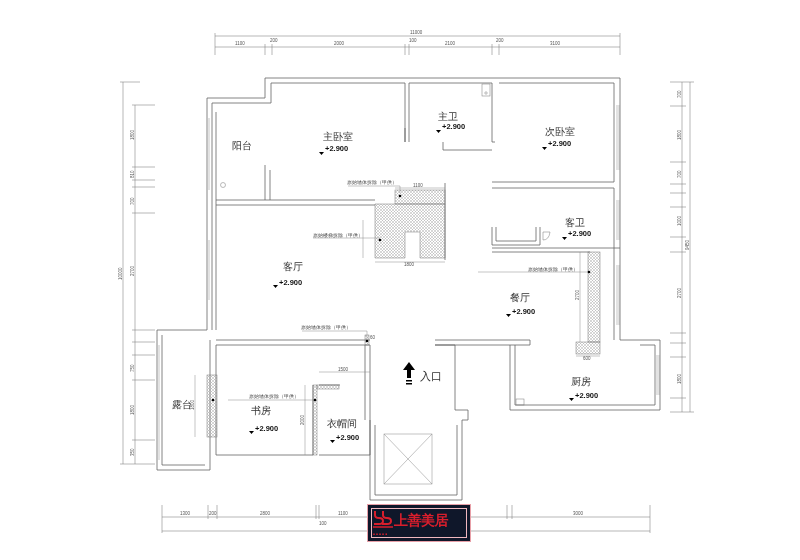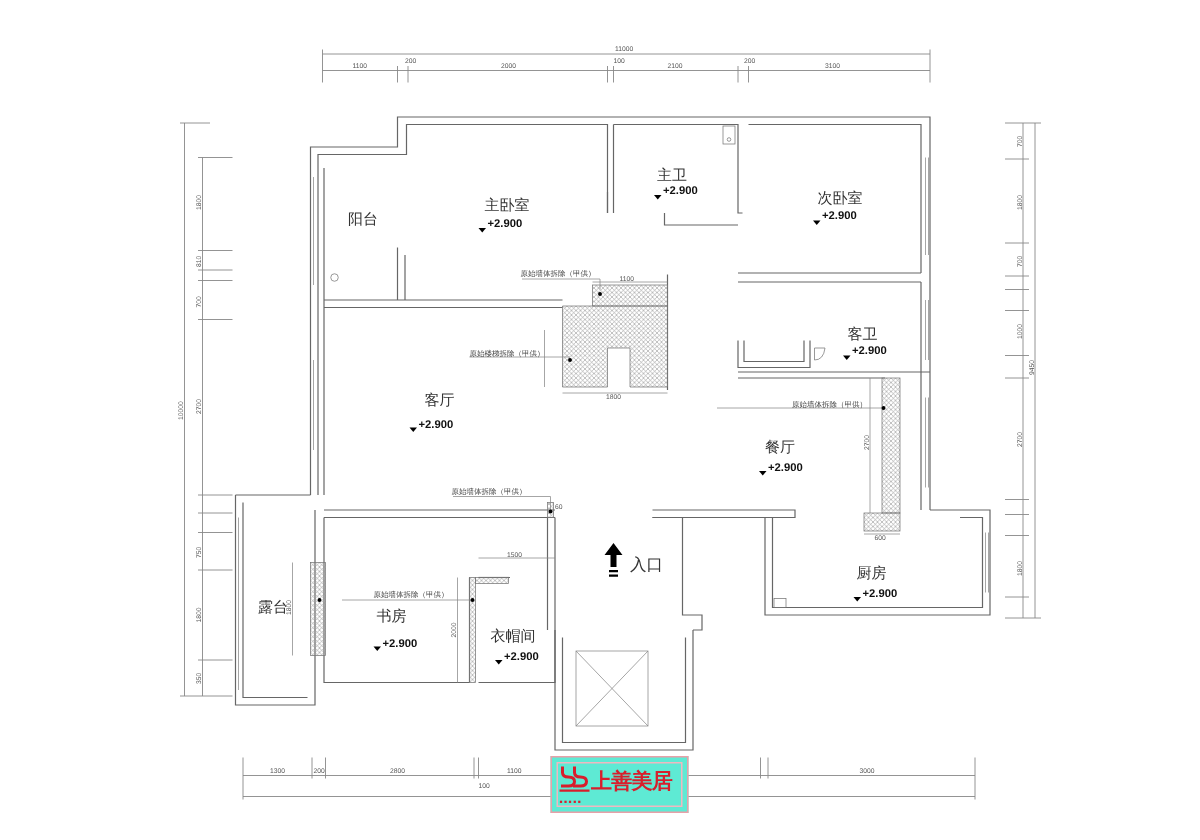--- a/index.html
+++ b/index.html
@@ -2,21 +2,21 @@
 <html><head>
 <meta charset="utf-8">
 <style>
   html, body { margin:0; padding:0; background:#ffffff; }
   body { width:800px; height:560px; position:relative; overflow:hidden; font-family:"DejaVu Sans", sans-serif; }
   #plan { position:absolute; left:0; top:0; }
   .room-label { font-family:"DejaVu Serif", serif; font-size:10px; fill:#333; }
   .elev { font-family:"Liberation Sans", sans-serif; font-size:7.5px; font-weight:bold; fill:#111; }
   .dim { font-family:"Liberation Sans", sans-serif; font-size:4.5px; fill:#555; }
   .note { font-family:"DejaVu Serif", serif; font-size:5px; fill:#444; }
-  .logo { position:absolute; left:367px; top:504px; width:92px; height:38px; border:1.5px solid #e8a0a8; box-sizing:border-box; background:#5eead4; }
+  .logo { position:absolute; left:367px; top:504px; width:104px; height:38px; border:1.5px solid #e8a0a8; box-sizing:border-box; background:#0f172a; }
   .logo-inner { position:absolute; left:3px; top:3px; right:3px; bottom:3px; border:1px solid #f0b8c0; }
   .logo-mark { position:absolute; left:4px; top:4px; width:22px; height:20px; }
   .logo-text { position:absolute; left:26px; top:7px; font-family:"DejaVu Sans", sans-serif; font-size:14px; font-weight:bold; color:#d81e2c; letter-spacing:-0.5px; white-space:nowrap; }
   .logo-sub { position:absolute; left:5px; top:27px; font-size:3px; color:#d81e2c; letter-spacing:1px; }
 </style>
 </head>
 <body>
 
 <svg id="plan" width="800" height="560" viewBox="0 0 800 560" xmlns="http://www.w3.org/2000/svg">
   <g stroke="#888" stroke-width="0.6" fill="none">

